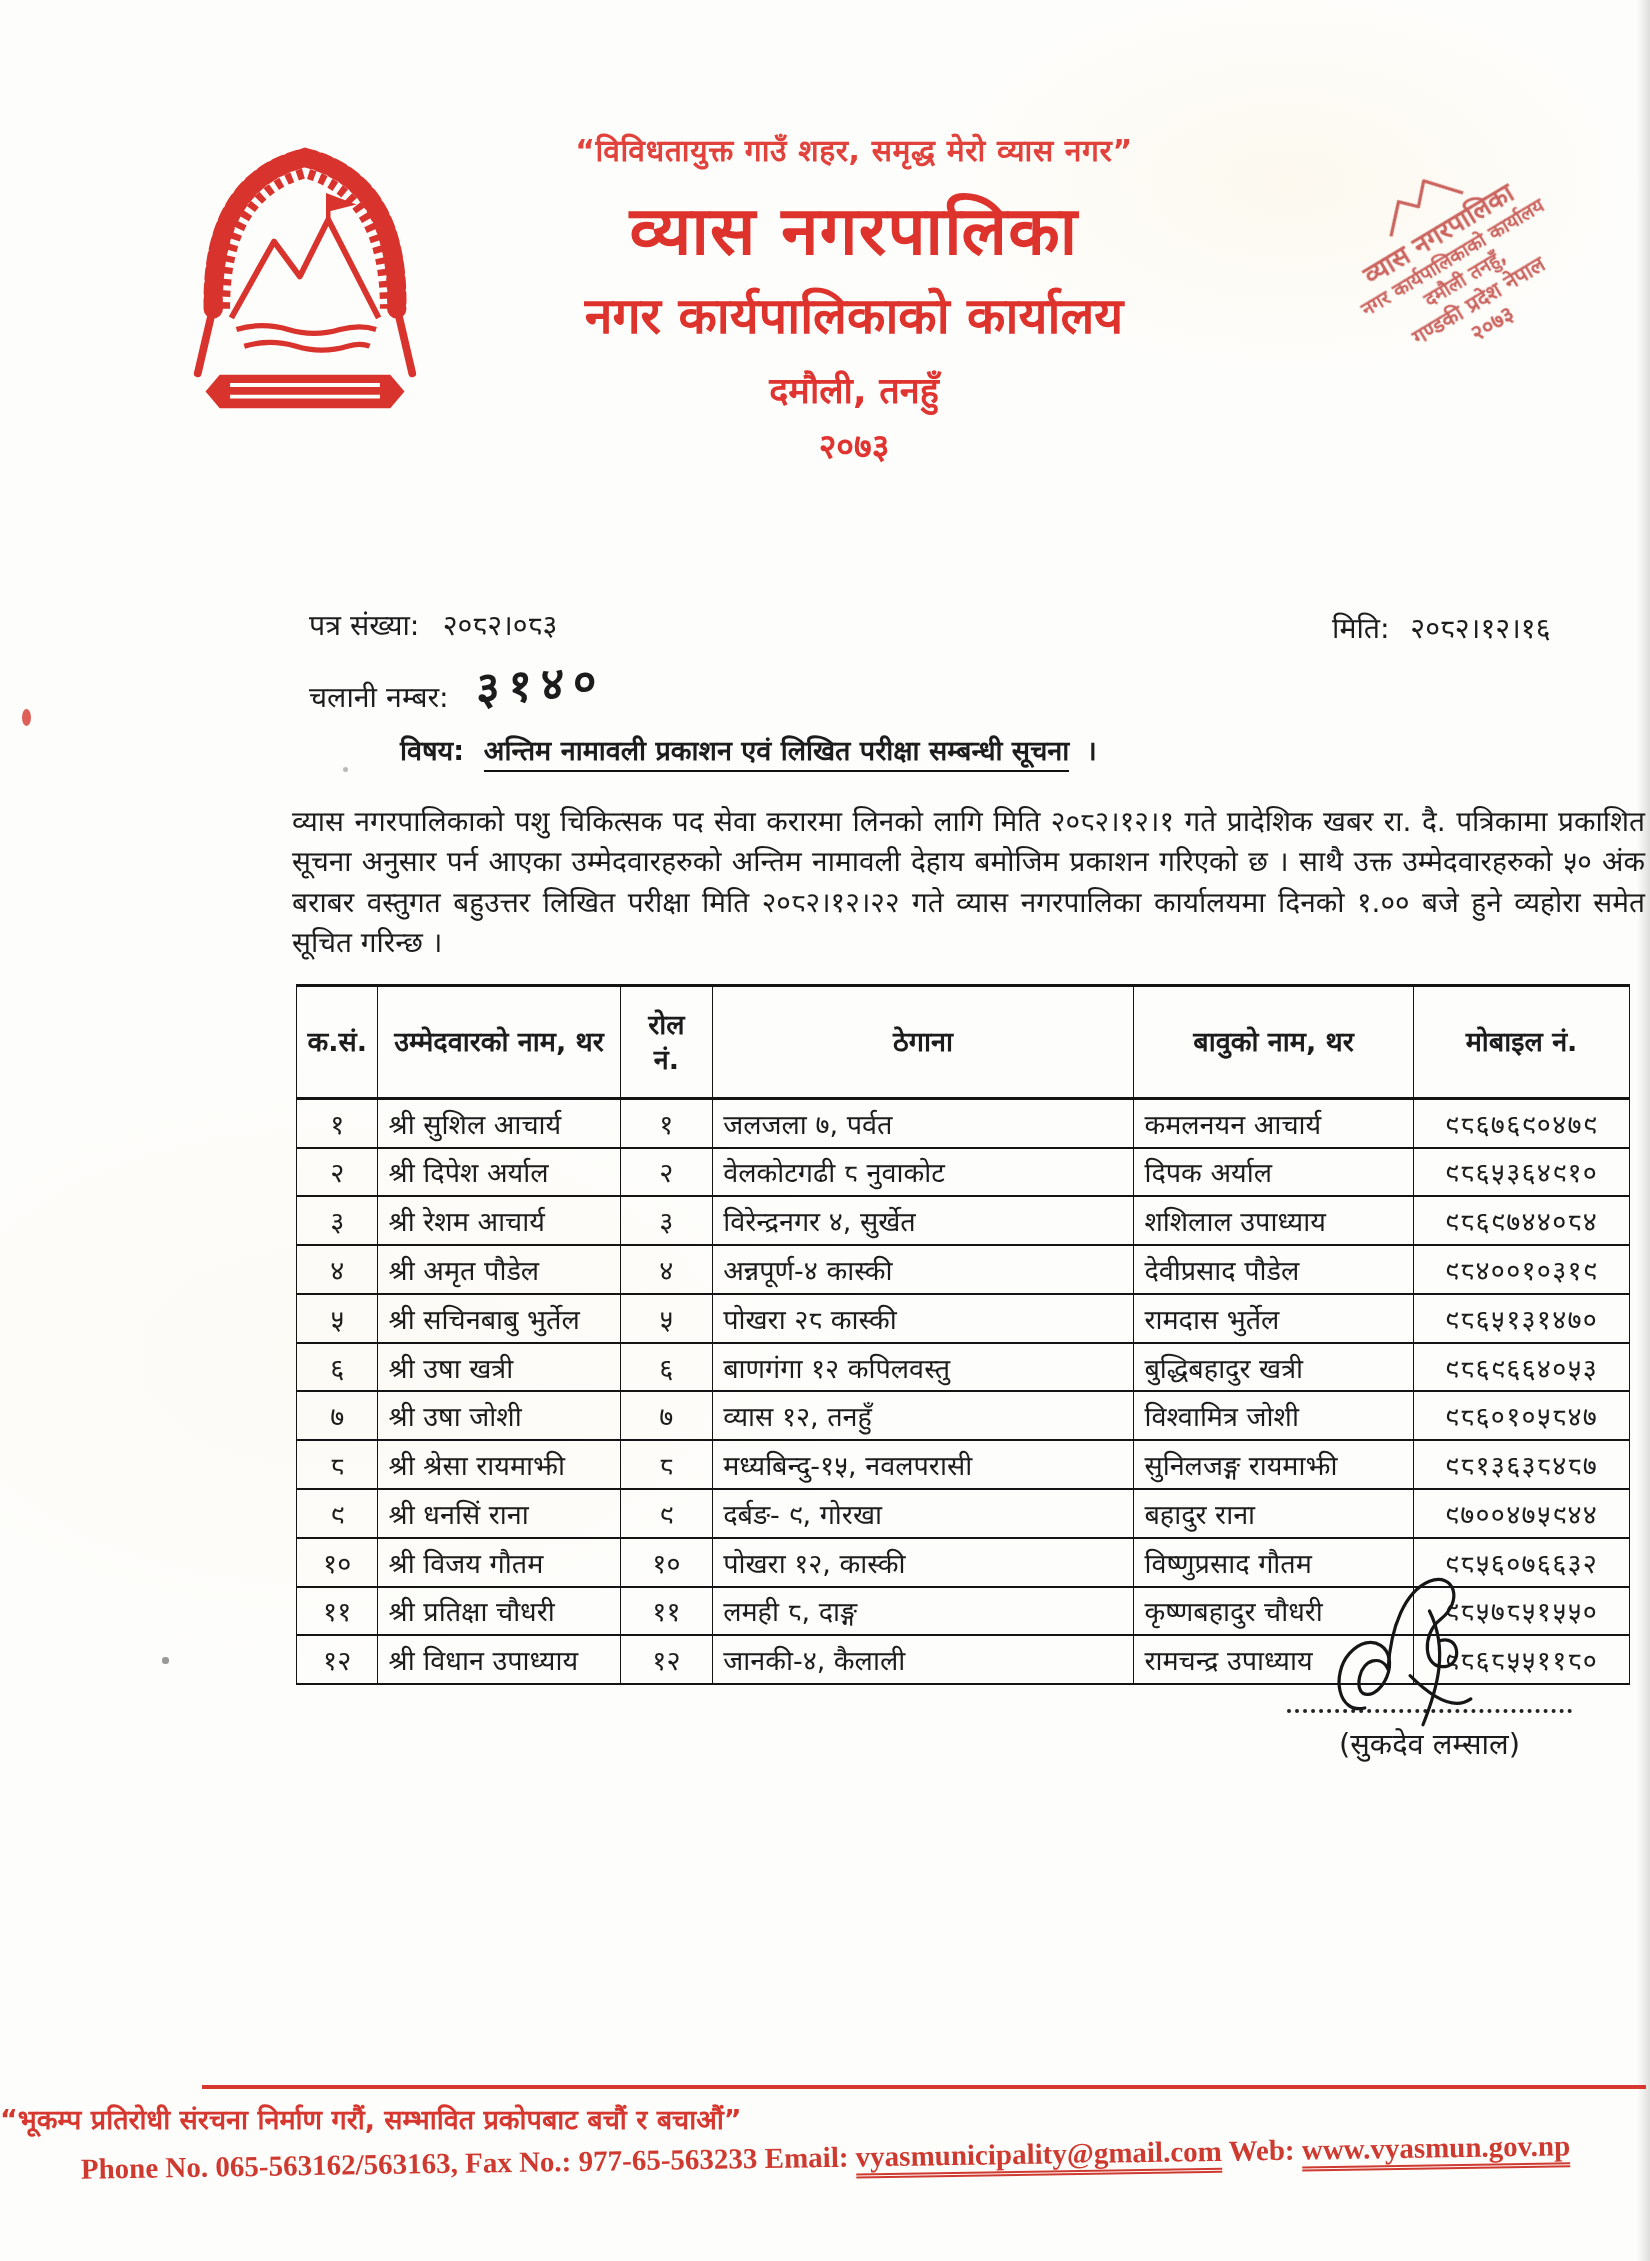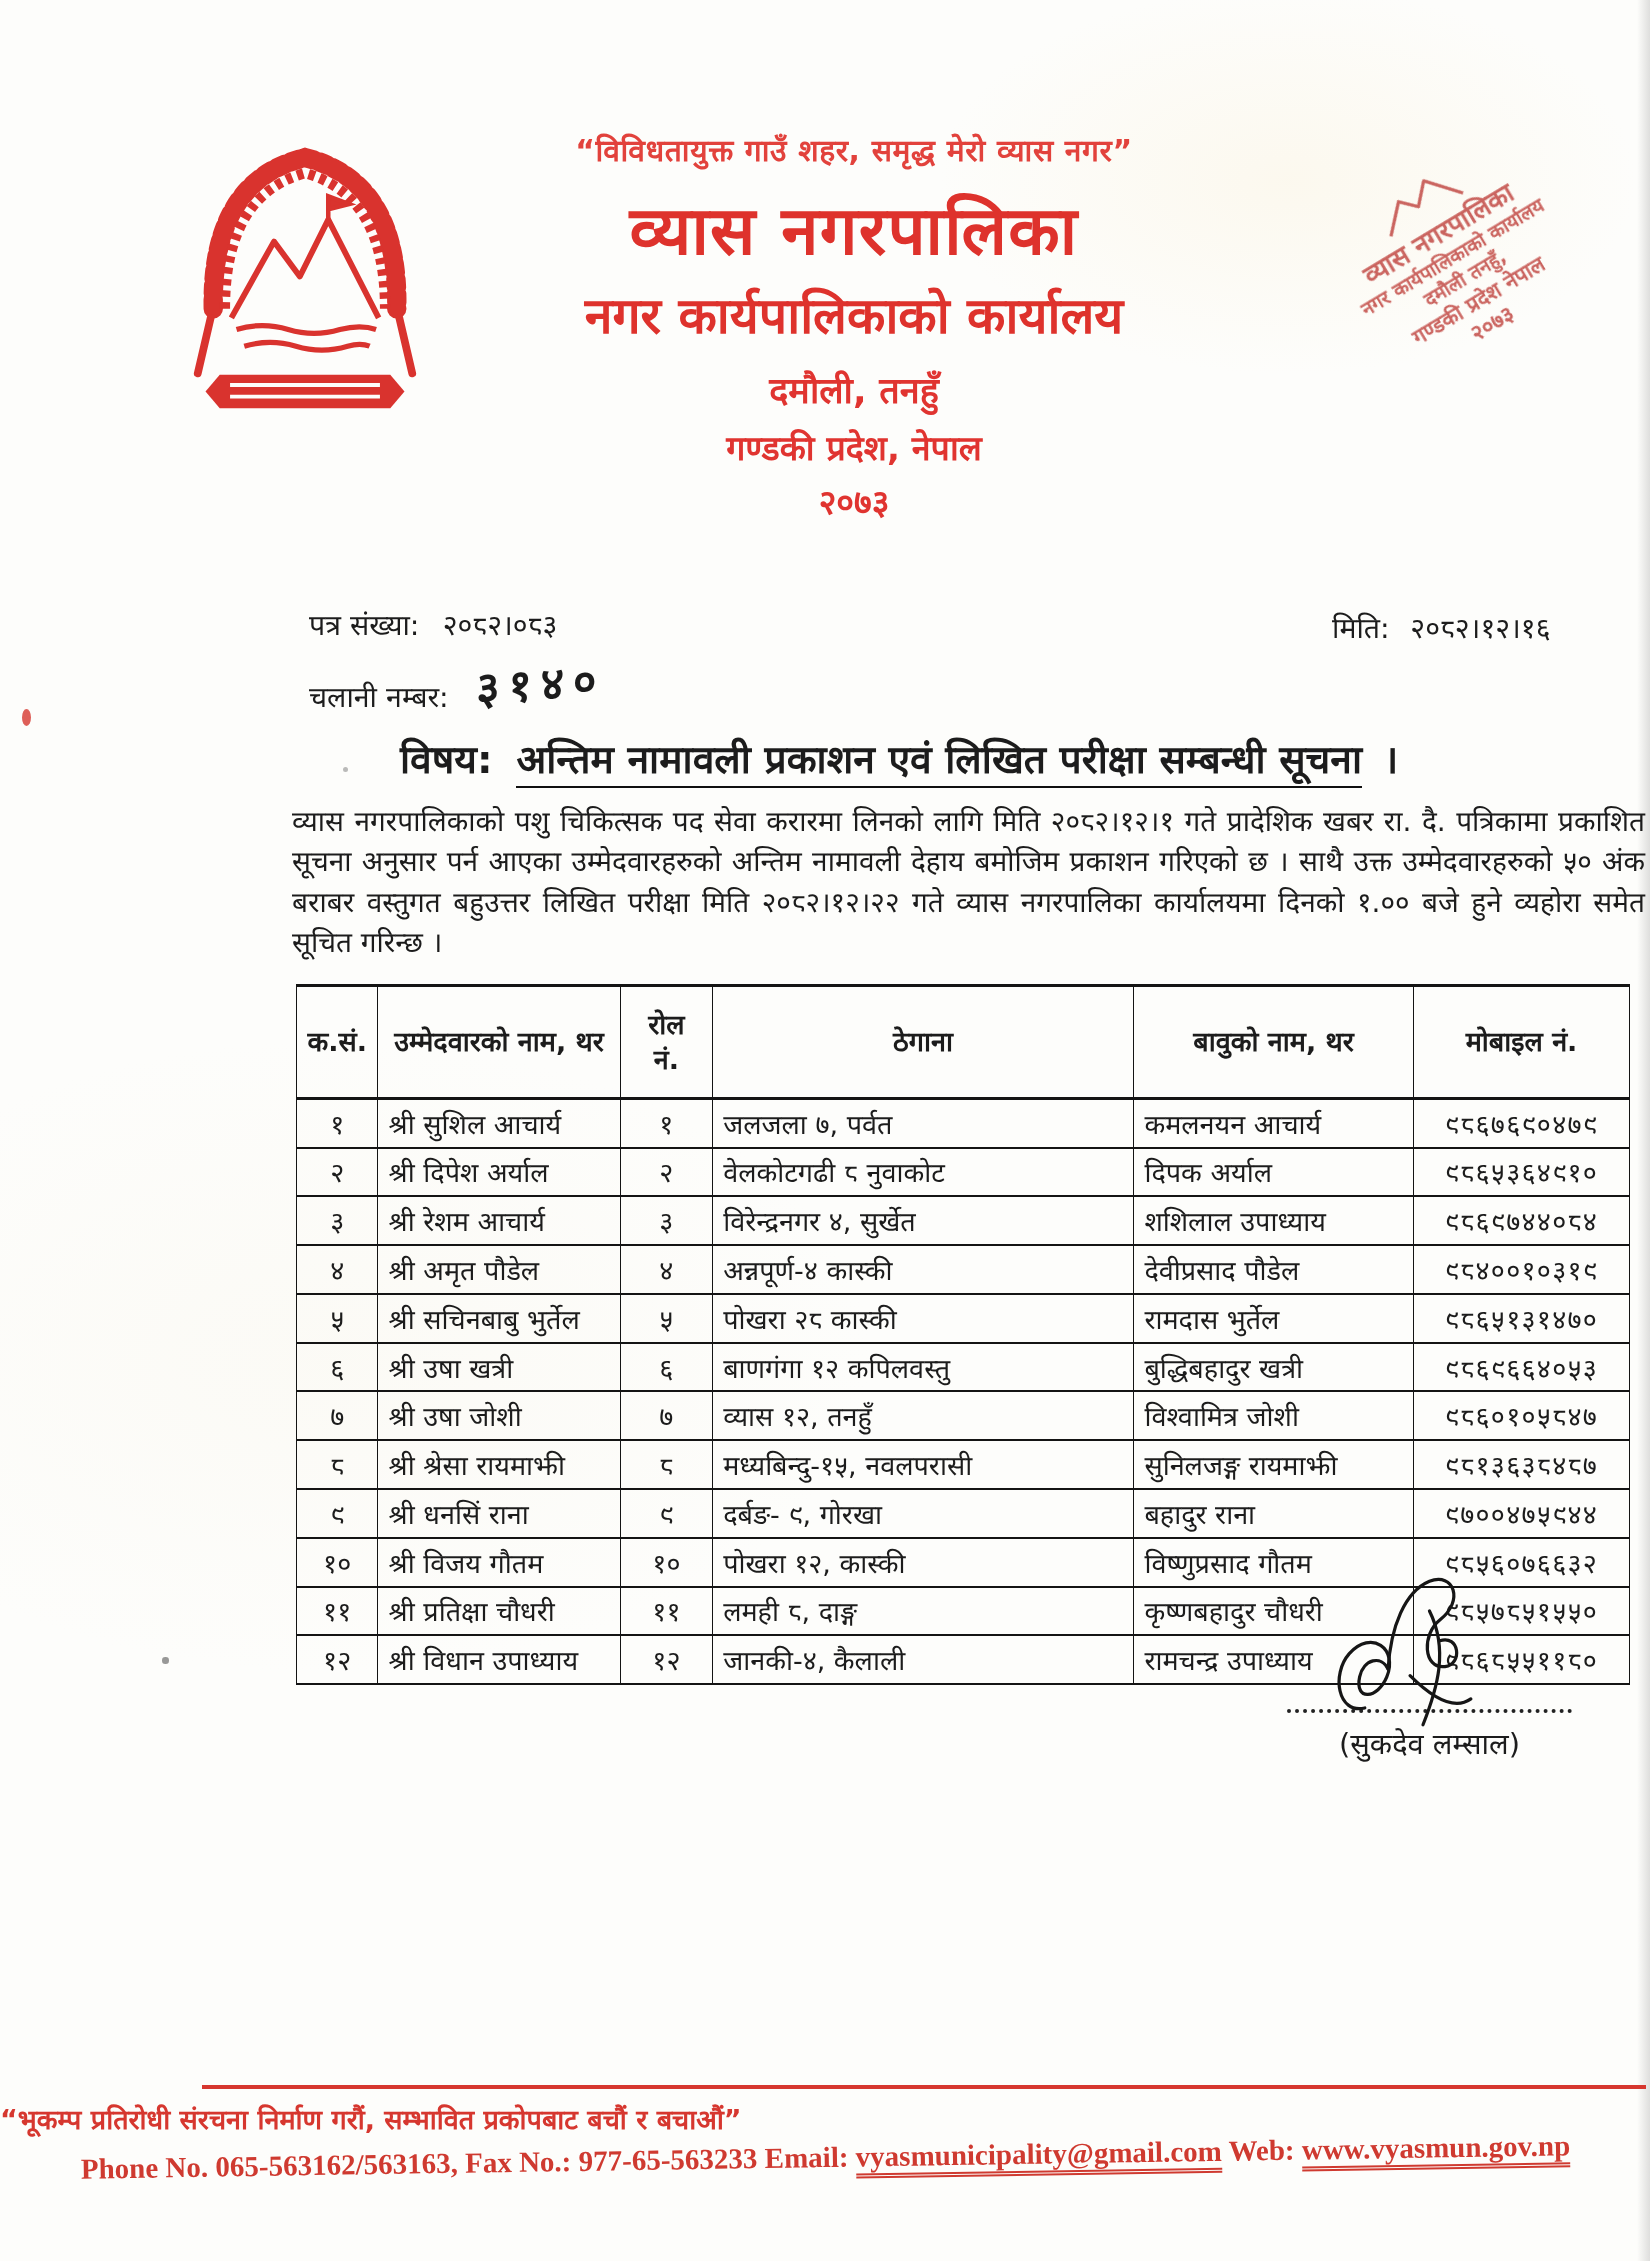--- a/index.html
+++ b/index.html
@@ -36,21 +36,21 @@
   .stamp .s-line{font-weight:bold;line-height:1.25;}
   .stamp svg{display:block;margin:0 auto 2.6px auto;}
 
   
   .meta-left{position:absolute;left:309px;top:603px;font-size:28.5px;line-height:1.6;}
   .chalani-row{display:flex;align-items:flex-end;}
   .chalani-value{font-size:45px;font-weight:bold;margin-left:27px;transform:rotate(-4deg) skewX(-4deg);letter-spacing:9px;}
   .meta-right{position:absolute;left:1332px;top:608px;font-size:28.5px;white-space:nowrap;}
 
   
-  .subject{position:absolute;left:400px;top:731px;font-size:39px;font-weight:bold;white-space:nowrap;}
+  .subject{position:absolute;left:400px;top:731px;font-size:27px;font-weight:bold;white-space:nowrap;}
   .subject .u{border-bottom:2.6px solid #101010;padding-bottom:3.9px;}
 
   
   .body-par{position:absolute;left:292px;top:802px;width:1353px;
     font-size:28px;line-height:1.44;text-align:justify;}
 
   
   table.cand{position:absolute;left:296px;top:984px;width:1334px;
     border-collapse:collapse;table-layout:fixed;padding-left:32px;}
   table.cand th,table.cand td{border:1.6px solid #141414;font-size:27px;
@@ -101,21 +101,20 @@
       <path d="M44,388 L308,388 L330,414 L308,440 L44,440 L22,414 Z" fill="#d9332e"></path>
       <path d="M60,404 L292,404 M60,422 L292,422" stroke="#fdfdfb" stroke-width="6"></path>
     </svg>
   </div>
 
   <div class="head-center">
     <div class="slogan">“विविधतायुक्त गाउँ शहर, समृद्ध मेरो व्यास नगर”</div>
     <div class="muni">व्यास नगरपालिका</div>
     <div class="office">नगर कार्यपालिकाको कार्यालय</div>
     <div class="place">दमौली, तनहुँ</div>
-    <div class="province">गण्डकी प्रदेश, नेपाल</div>
     <div class="year">२०७३</div>
   </div>
 
   <div class="stamp">
     <svg viewBox="0 0 120 48" width="97" height="39">
       <path d="M8,44 L38,12 L56,30 L78,6 L112,44" fill="none" stroke="#c4504b" stroke-width="4" stroke-linejoin="round"></path>
     </svg>
     <div class="s-line" style="font-size:26px;">व्यास नगरपालिका</div>
     <div class="s-line" style="font-size:19.4px;">नगर कार्यपालिकाको कार्यालय</div>
     <div class="s-line" style="font-size:19.4px;">दमौली तनहुँ,</div>

